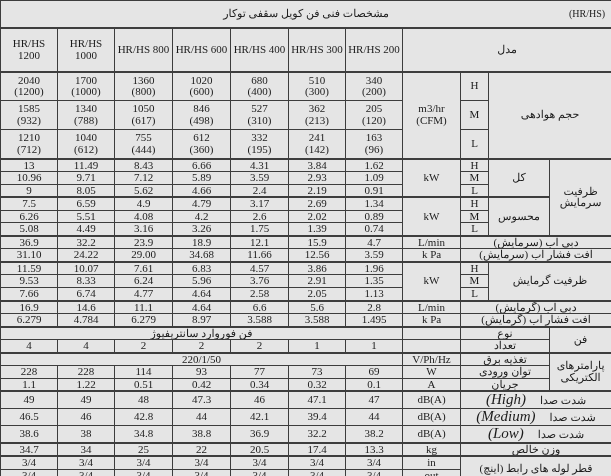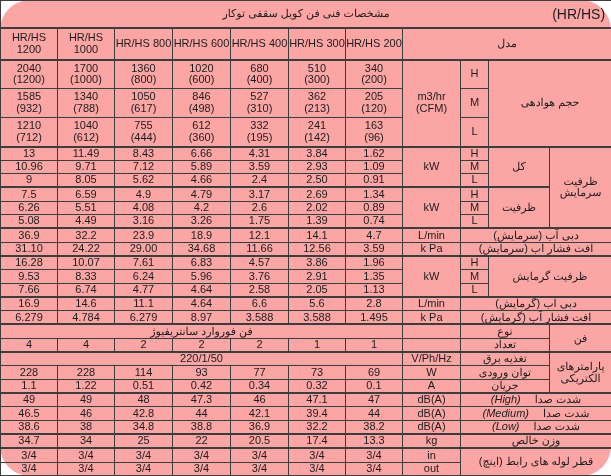--- a/index.html
+++ b/index.html
@@ -1,51 +1,50 @@
 <!DOCTYPE html>
 <html lang="fa"><head>
 <meta charset="utf-8">
 <style>
   html,body { margin:0; padding:0; background:#fff; }
   .page {
     width:611px; height:476px;
-    background:#fca5a5;
-    font-family:Liberation Sans, sans-serif;
+    background:#e5e5e5;
+    font-family:Liberation Serif, serif;
     color:#1c1c1c;
     box-sizing:border-box;
-    border-radius:30px;
   }
   table.spec {
     width:611px; height:476px;
     border-collapse:collapse;
     table-layout:fixed;
   }
   table.spec td {
     border:1px solid #3d3d3d;
     text-align:center;
     vertical-align:middle;
     padding:0;
     font-size:11px;
     line-height:1.05;
     overflow:hidden;
   }
   tr.thick td, td.thick { border-top-width:2px; }
   tr.r-title { height:27px; }
-  tr.r-head  { height:32px; }
+  tr.r-head  { height:44px; }
   tr.r-air   { height:29px;margin-top:20px; }
   .title-cell { position:relative; font-size:11.5px; direction:rtl; }
   .corner {
     position:absolute; right:6px; top:50%;
     transform:translateY(-50%);
-    direction:ltr; font-size:14px;
+    direction:ltr; font-size:10px;
   }
   .pre { white-space:pre-line; font-size:10.5px; line-height:1.18; }
   .fa  { direction:rtl; font-size:10.5px; }
   .lblr { direction:rtl; text-align:right; padding-right:5px; font-size:10.5px; }
-  .eng { font-style:italic; margin-inline-start:14px; font-size:11px; }
+  .eng { font-style:italic; margin-inline-start:14px; font-size:15px; }
   .unit { font-size:10.5px; }
 </style>
 </head>
 <body>
 
 <div class="page">
 <table class="spec">
   <colgroup>
     <col style="width:57px">
         <col style="width:57px">
@@ -156,36 +155,36 @@
     <td>2.93</td>
     <td>1.09</td>
     <td>M</td>
   </tr>
   <tr>
     <td>9</td>
     <td>8.05</td>
     <td>5.62</td>
     <td>4.66</td>
     <td>2.4</td>
-    <td>2.50</td>
+    <td>2.19</td>
     <td>0.91</td>
     <td>L</td>
   </tr>
 
   <tr class="thick">
     <td>7.5</td>
     <td>6.59</td>
     <td>4.9</td>
     <td>4.79</td>
     <td>3.17</td>
     <td>2.69</td>
     <td>1.34</td>
     <td rowspan="3" class="unit thick">kW</td>
     <td>H</td>
-    <td rowspan="3" class="fa thick">ظرفیت</td>
+    <td rowspan="3" class="fa thick">محسوس</td>
   </tr>
   <tr>
     <td>6.26</td>
     <td>5.51</td>
     <td>4.08</td>
     <td>4.2</td>
     <td>2.6</td>
     <td>2.02</td>
     <td>0.89</td>
     <td>M</td>
@@ -200,39 +199,39 @@
     <td>0.74</td>
     <td>L</td>
   </tr>
 
   <tr class="thick">
     <td>36.9</td>
     <td>32.2</td>
     <td>23.9</td>
     <td>18.9</td>
     <td>12.1</td>
-    <td>14.1</td>
+    <td>15.9</td>
     <td>4.7</td>
     <td class="unit">L/min</td>
     <td colspan="3" class="lblr">دبی آب (سرمایش)</td>
   </tr>
   <tr>
     <td>31.10</td>
     <td>24.22</td>
     <td>29.00</td>
     <td>34.68</td>
     <td>11.66</td>
     <td>12.56</td>
     <td>3.59</td>
     <td class="unit">k Pa</td>
     <td colspan="3" class="lblr">افت فشار آب (سرمایش)</td>
   </tr>
 
   <tr class="thick">
-    <td>16.28</td>
+    <td>11.59</td>
     <td>10.07</td>
     <td>7.61</td>
     <td>6.83</td>
     <td>4.57</td>
     <td>3.86</td>
     <td>1.96</td>
     <td rowspan="3" class="unit thick">kW</td>
     <td>H</td>
     <td colspan="2" rowspan="3" class="fa thick">ظرفیت گرمایش</td>
   </tr>

